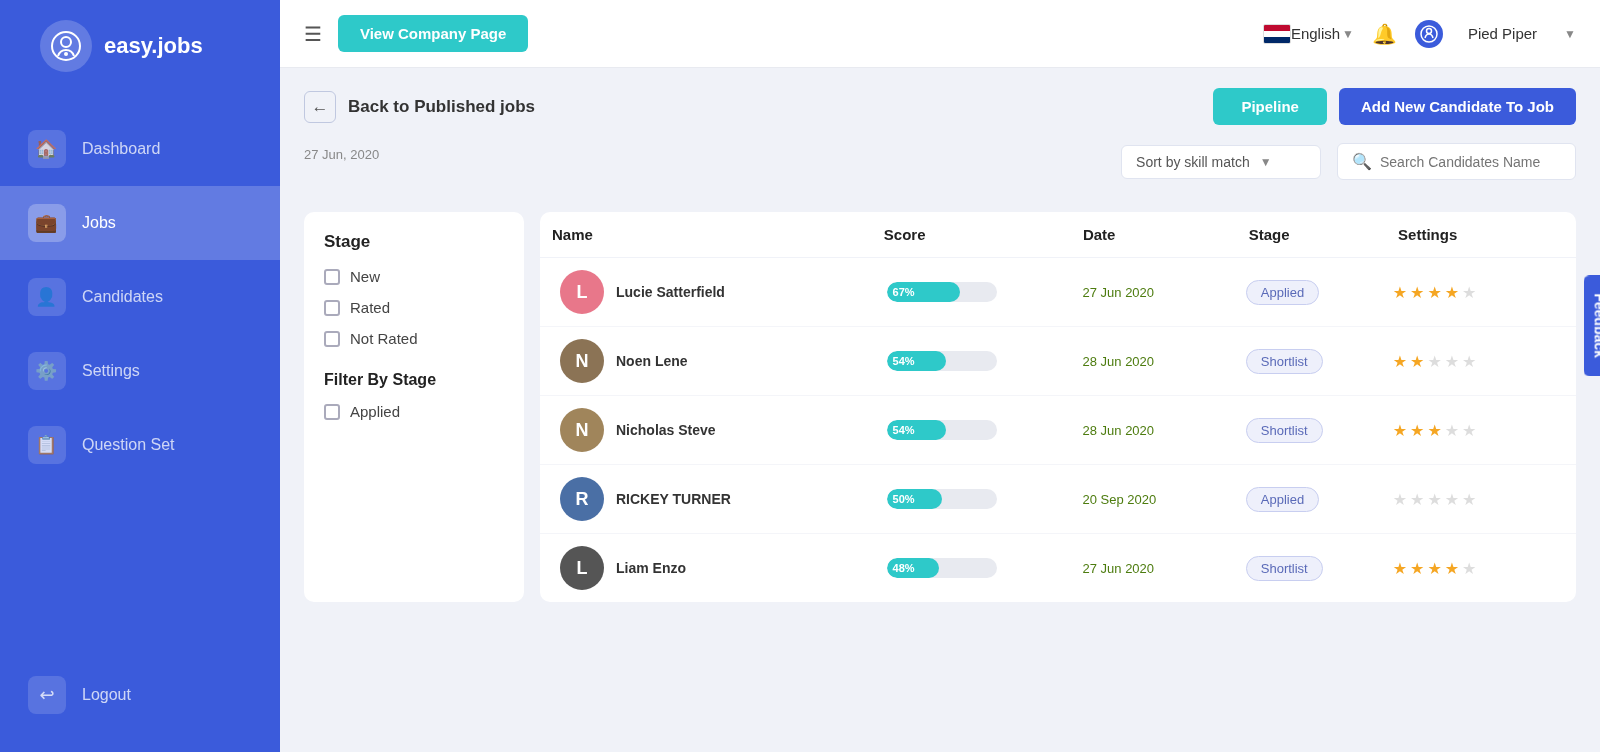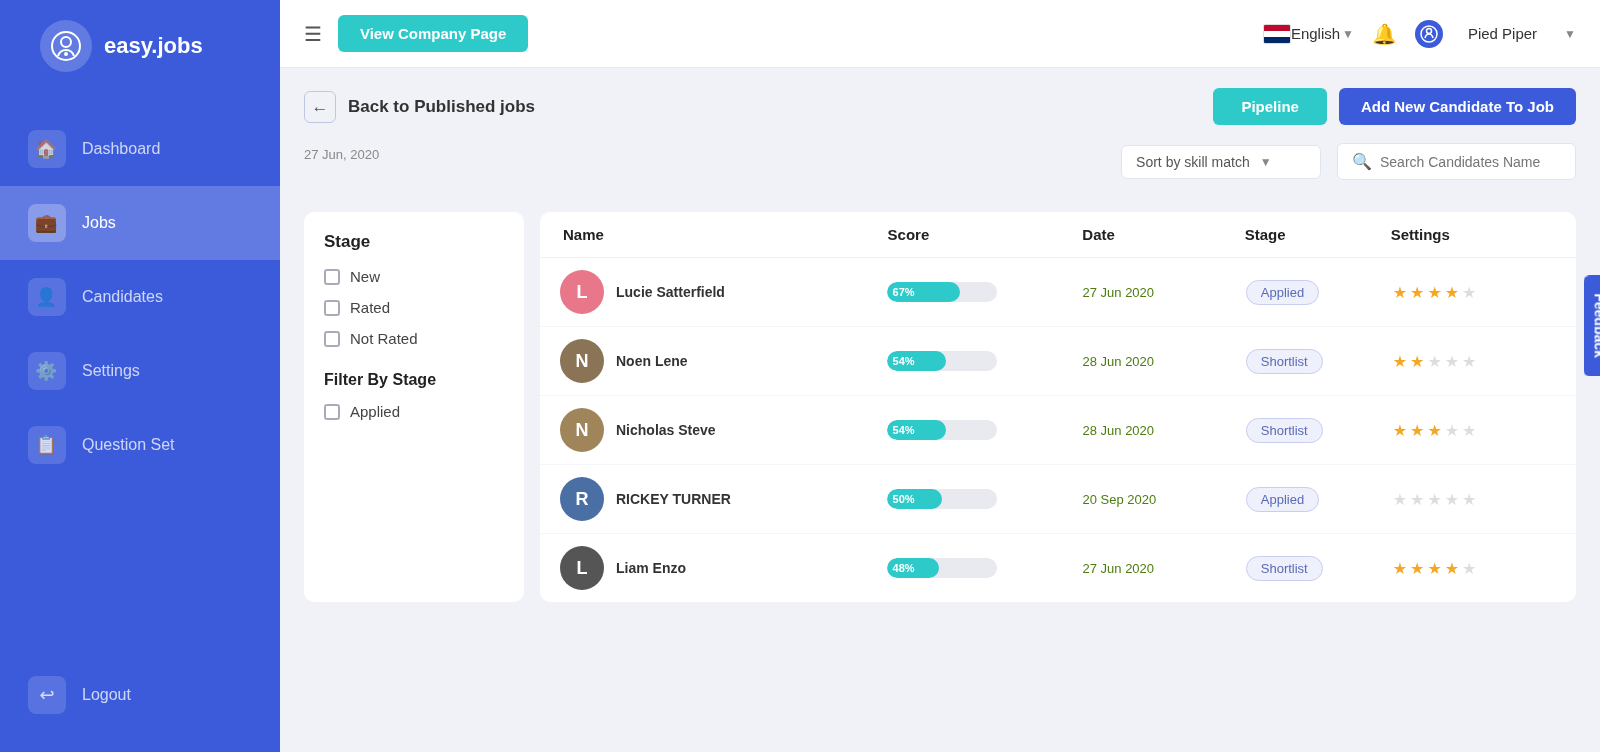--- a/index.html
+++ b/index.html
@@ -302,21 +302,21 @@
     
     .candidates-table {
       flex: 1;
       background: white;
       border-radius: 10px;
       overflow: hidden;
     }
     .table-header {
       display: grid;
       grid-template-columns: 2fr 1.2fr 1fr 0.9fr 1fr;
-      padding: 14px 23px;
+      padding: 14px 12px;
       border-bottom: 1.5px solid #f0f2f8;
       font-size: 15px;
       font-weight: 700;
       color: #222;
     }
     .table-row {
       display: grid;
       grid-template-columns: 2fr 1.2fr 1fr 0.9fr 1fr;
       padding: 12px 20px;
       border-bottom: 1px solid #f4f5f9;

